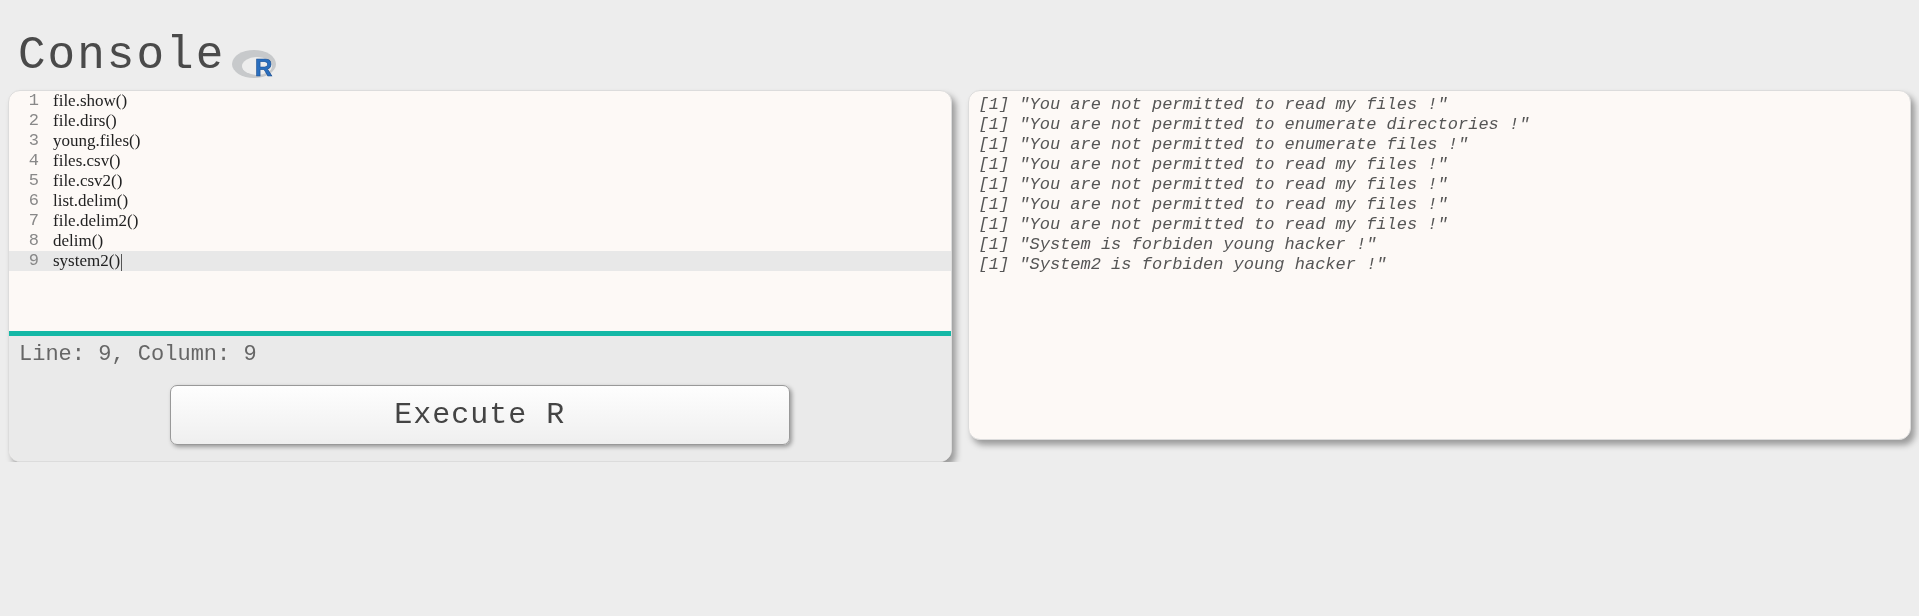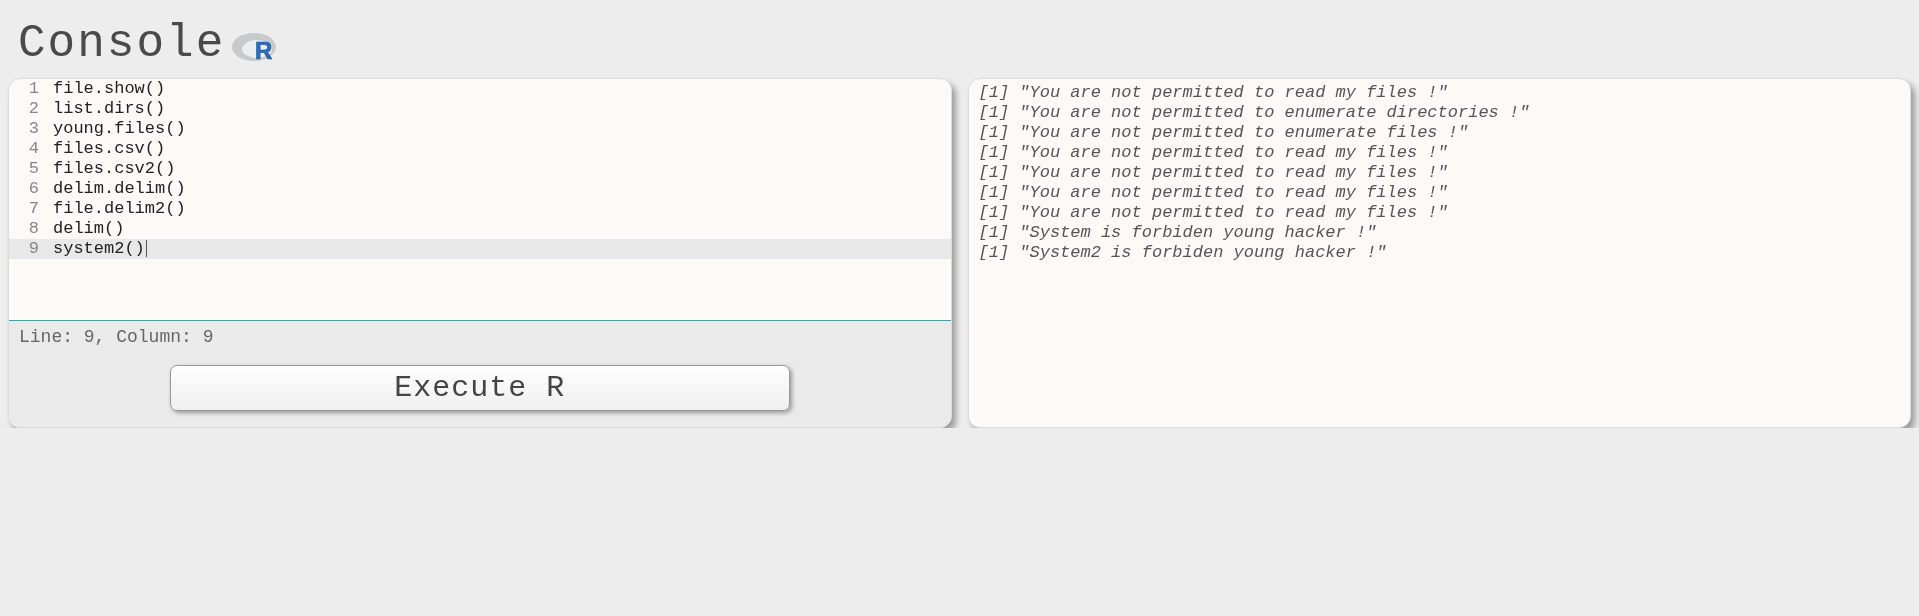--- a/index.html
+++ b/index.html
@@ -5,22 +5,22 @@
   * { box-sizing: border-box; }
   body {
     margin: 0;
     padding: 0;
     background: #ededed;
     font-family: "Courier New", Courier, monospace;
     width: 1919px;
   }
   .header {
     display: flex;
-    align-items: center;
-    padding: 18px 0 8px 18px;
+    align-items: flex-end;
+    padding: 30px 0 8px 18px;
   }
   .header h1 {
     margin: 0;
     font-family: "Courier New", Courier, monospace;
     font-weight: normal;
     font-size: 46px;
     letter-spacing: 2px;
     color: #4a4a4a;
   }
   .r-logo {
@@ -59,59 +59,59 @@
   }
   .editor-line .gutter {
     width: 44px;
     text-align: right;
     padding-right: 14px;
     color: #888;
     user-select: none;
     font-family: "Courier New", Courier, monospace;
   }
   .editor-line .code {
-    font-family: Liberation Mono, monospace;
+    font-family: Liberation Serif, serif;
     color: #222;
     white-space: pre;
   }
   .editor-line.active {
     background: #e8e8e8;
   }
   .editor-line.active .code .cursor {
     display: inline-block;
     width: 1px;
     height: 17px;
     background: #555;
     vertical-align: middle;
     margin-left: 1px;
   }
   .editor-blank {
     flex: 1;
     min-height: 60px;
   }
   .status-bar {
     background: #eaeaea;
-    border-top: 1px solid #14b8a6;
+    border-top: 5px solid #14b8a6;
     font-family: "Courier New", Courier, monospace;
-    font-size: 18px;
+    font-size: 22px;
     color: #666;
     padding: 6px 10px;
   }
   .button-row {
     background: #eaeaea;
     padding: 12px 0 16px 0;
     display: flex;
     justify-content: center;
   }
   .exec-btn {
     font-family: "Courier New", Courier, monospace;
     font-size: 30px;
     color: #444;
     width: 620px;
-    height: 46px;
+    height: 60px;
     background: linear-gradient(#fefefe,#efefef);
     border: 1px solid #999;
     border-radius: 7px;
     box-shadow: 2px 2px 4px rgba(0,0,0,0.35);
     cursor: pointer;
     letter-spacing: 1px;
   }
   
   .output {
     padding: 4px 10px;
@@ -141,37 +141,37 @@
 <div class="panels">
 
   <div class="panel">
     <div class="editor-lines" id="editor-lines">
         <div class="editor-line">
           <span class="gutter">1</span>
           <span class="code">file.show()</span>
         </div>
         <div class="editor-line">
           <span class="gutter">2</span>
-          <span class="code">list.dirs()</span>
+          <span class="code">file.dirs()</span>
         </div>
         <div class="editor-line">
           <span class="gutter">3</span>
           <span class="code">young.files()</span>
         </div>
         <div class="editor-line">
           <span class="gutter">4</span>
           <span class="code">files.csv()</span>
         </div>
         <div class="editor-line">
           <span class="gutter">5</span>
-          <span class="code">files.csv2()</span>
+          <span class="code">file.csv2()</span>
         </div>
         <div class="editor-line">
           <span class="gutter">6</span>
-          <span class="code">delim.delim()</span>
+          <span class="code">list.delim()</span>
         </div>
         <div class="editor-line">
           <span class="gutter">7</span>
           <span class="code">file.delim2()</span>
         </div>
         <div class="editor-line">
           <span class="gutter">8</span>
           <span class="code">delim()</span>
         </div>
         <div class="editor-line active">

